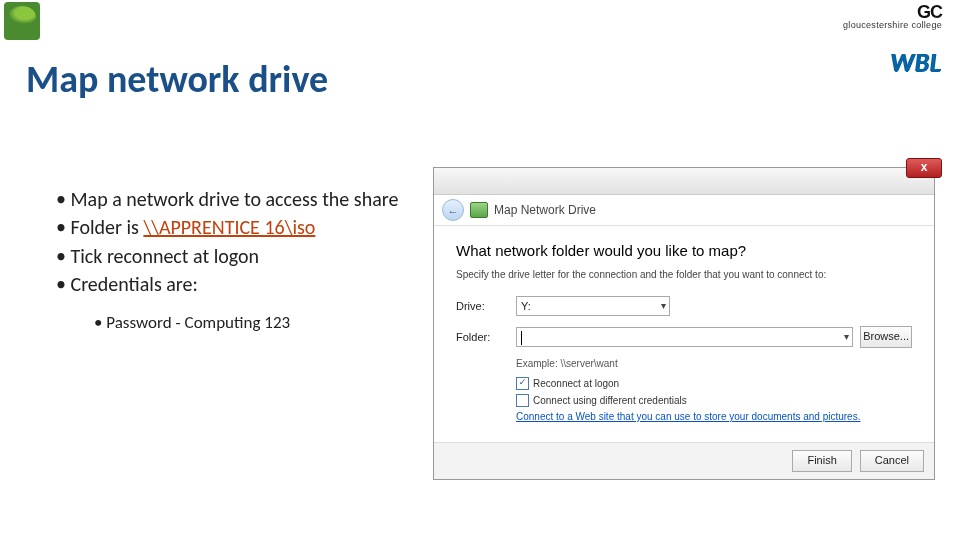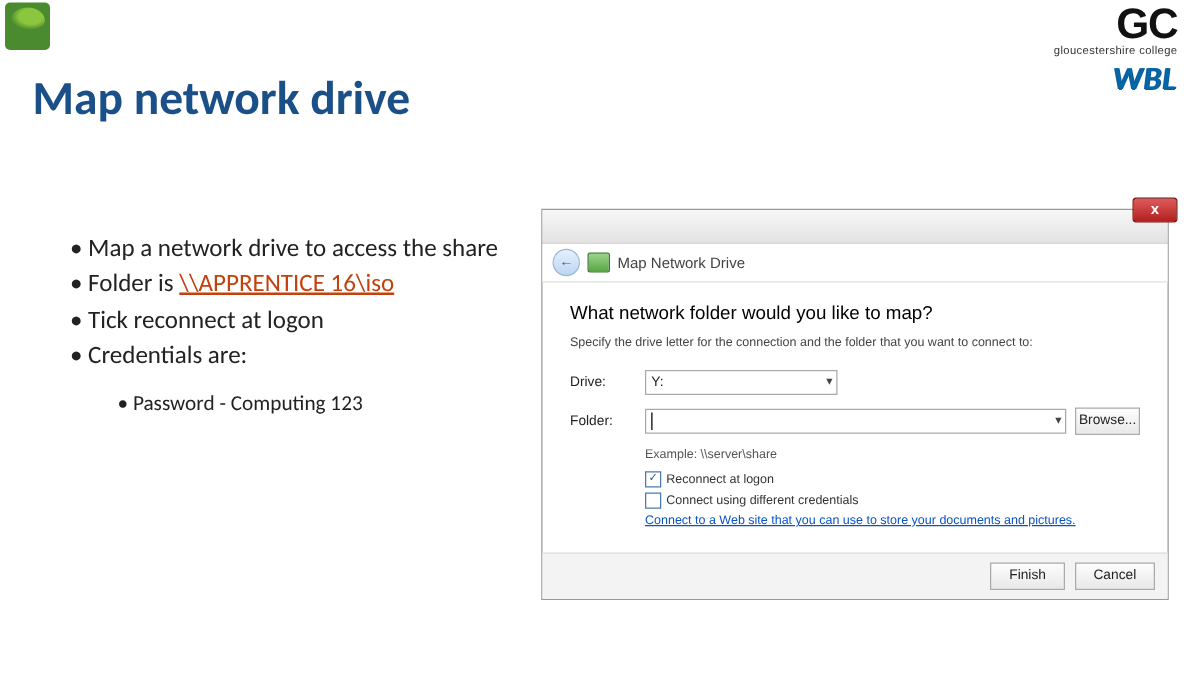--- a/index.html
+++ b/index.html
@@ -33,21 +33,21 @@
     background: radial-gradient(ellipse at 60% 40%, #8cc63f 40%, #4b8b2f 70%);
     border-radius: 50% 50% 50% 50% / 60% 60% 40% 40%;
   }
   .logo-gc {
     position: absolute;
     top: 4px; right: 18px;
     font-family: "Segoe UI", Arial, sans-serif;
     text-align: right;
   }
   .logo-gc .big {
-    font-size: 34px;
+    font-size: 18px;
     font-weight: 700;
     color: #111;
     letter-spacing: -1px;
     line-height: 0.9;
   }
   .logo-gc .small {
     font-size: 9px;
     color: #333;
     letter-spacing: 0.3px;
     padding-left: 20px;
@@ -309,21 +309,21 @@
         <div class="lab">Drive:</div>
         <div class="drivebox">Y:</div>
       </div>
 
       <div class="row">
         <div class="lab">Folder:</div>
         <div class="folderbox"><span class="caret"></span><span></span></div>
         <div class="browsebtn">Browse...</div>
       </div>
 
-      <div class="example">Example: \\server\share</div>
+      <div class="example">Example: \\server\want</div>
 
       <div class="checkrow">
         <div class="cb">✓</div>
         <span>Reconnect at logon</span>
       </div>
       <div class="checkrow">
         <div class="cb"></div>
         <span>Connect using different credentials</span>
       </div>
 

